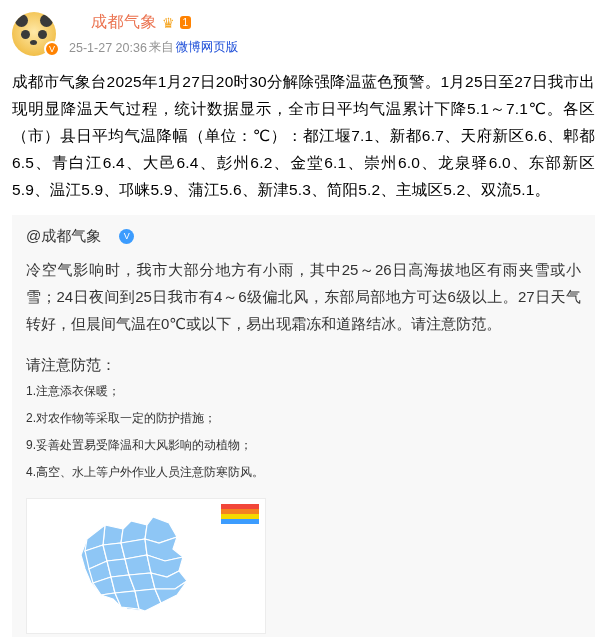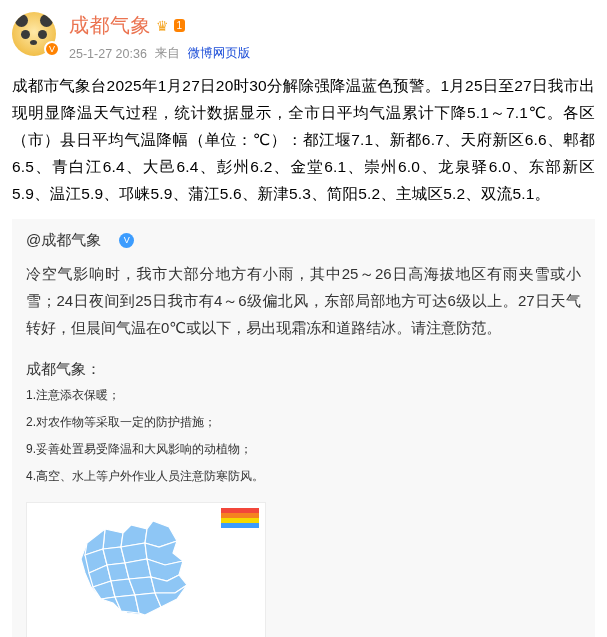--- a/index.html
+++ b/index.html
@@ -89,23 +89,24 @@
     flex: 1 1 auto;
     min-width: 0;
   }
   .name-row {
     display: flex;
     align-items: center;
     gap: 5px;
   }
   .uname {
     color: #eb7350;
-    font-size: 20px;
+    font-size: 16px;
     font-weight: normal;
     letter-spacing: 0.5px;
+    margin-left: 22px;
   }
   .crown {
     color: #f5a623;
     font-size: 14px;
     line-height: 1;
   }
   .lvl {
     background: #ff8200;
     color: #fff;
     font-size: 10px;
@@ -114,21 +115,21 @@
     line-height: 13px;
     height: 13px;
     display: inline-block;
   }
   .sub-row {
     margin-top: 6px;
     font-size: 12.5px;
     color: #939393;
     display: flex;
     align-items: center;
-    gap: 8px;
+    gap: 2px;
   }
   .sub-row .src {
     color: #939393;
   }
   .sub-row .src-link {
     color: #1d4ed8;
   }
   .content {
     margin-top: 10px;
     font-size: 15.5px;
@@ -245,21 +246,21 @@
   <div class="quote">
     <div class="quote-head">
       <span class="qname clickable">@成都气象</span>
       <span class="qv">V</span>
     </div>
 
     <div class="quote-body"> 冷空气影响时，我市大部分地方有小雨，其中25～26日高海拔地区有雨夹雪或小雪；24日夜间到25日我市有4～6级偏北风，东部局部地方可达6级以上。27日天气转好，但晨间气温在0℃或以下，易出现霜冻和道路结冰。请注意防范。</div>
 
     <div class="quote-gap"></div>
 
-    <div class="guide-title">成都气象：</div>
+    <div class="guide-title">请注意防范：</div>
     <div class="guide-item">1.注意添衣保暖；</div>
     <div class="guide-item">2.对农作物等采取一定的防护措施；</div>
     <div class="guide-item">9.妥善处置易受降温和大风影响的动植物；</div>
     <div class="guide-item">4.高空、水上等户外作业人员注意防寒防风。</div>
 
     <div class="map-card">
       <svg class="map-svg" width="240" height="136" viewBox="0 0 240 136">
         <g fill="#8ec6f5" stroke="#ffffff" stroke-width="1.2">
           <path d="M60 40 L78 26 L96 30 L104 22 L120 26 L126 18 L142 24 L150 38 L146 50 L156 58 L152 72 L160 82 L150 96 L134 104 L118 112 L100 110 L86 100 L74 96 L64 84 L58 70 L54 56 Z"></path>
           <path d="M78 26 L96 30 L94 44 L76 46 Z"></path>

